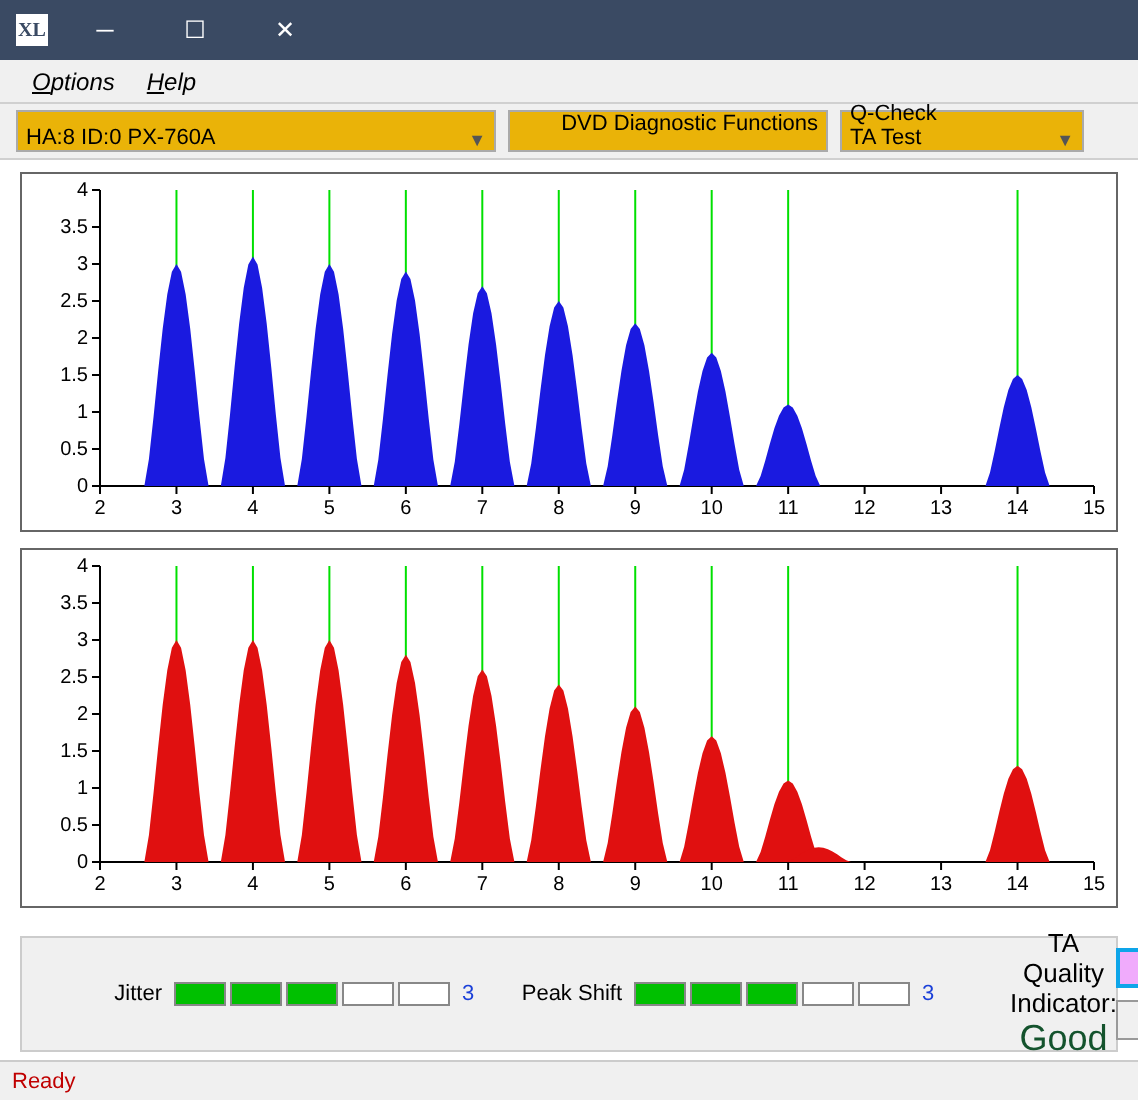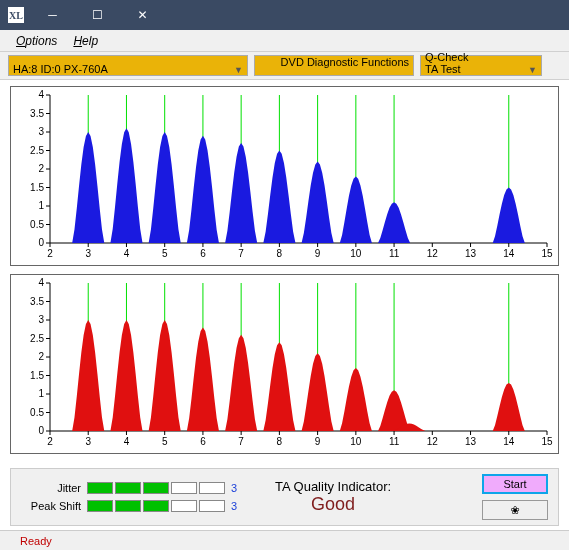--- a/index.html
+++ b/index.html
@@ -14,34 +14,34 @@
 .toolbar { background: #f0f0f0; height: 28px; display: flex; align-items: center; padding: 2px 8px; gap: 6px; border-bottom: 1px solid #d0d0d0; }
 .combo { border: 1px solid #aaa; background: #eab308; height: 21px; display: flex; align-items: flex-end; padding: 0 4px; font-size: 11px; position: relative; gap: 48px; }
 .combo .arrow { margin-left: auto; padding-left: 6px; font-size: 9px; color: #555; }
 .combo1 { width: 240px; }
 .combo2 { width: 160px; flex-direction: column; }
 .combo3 { width: 122px; }
 .chart-area { padding: 6px 10px 2px 10px; }
 .chart-box { border: 1px solid #666; background: #fff; height: 180px; position: relative; margin-bottom: 8px; }
 .chart-svg { width: 100%; height: 100%; display: block; }
 .metrics { border: 1px solid #ccc; background: #f0f0f0; margin: 4px 10px; padding: 6px 10px; display: flex; align-items: center; position: relative; height: 58px; }
-.metrics .left { display: flex; flex-direction: column; gap: 6px; }
+.metrics .left { display: flex; gap: 6px; }
 .metrics .row { display: flex; align-items: center; gap: 6px; }
 .metrics .label { width: 60px; text-align: right; font-size: 11px; }
 .segbar { display: flex; gap: 2px; }
 .seg { width: 26px; height: 12px; border: 1px solid #888; background: #fff; }
 .seg.on { background: #00c000; }
 .metrics .val { width: 14px; color: #1a3fd8; font-size: 11px; }
 .metrics .center { margin-left: 30px; text-align: center; }
 .metrics .center .lbl { font-size: 13px; }
-.metrics .center .good { color: #7f1d1d; font-size: 18px; font-weight: 500; }
+.metrics .center .good { color: #14532d; font-size: 18px; font-weight: 500; }
 .metrics .right { margin-left: auto; display: flex; flex-direction: column; gap: 6px; align-items: flex-end; }
 .btn { border: 2px solid #0ea5e9; background: #f0abfc; width: 66px; height: 20px; font-size: 11px; cursor: pointer; }
 .btn.plain { border: 1px solid #999; background: #f0f0f0; }
-.statusbar { border-top: 1px solid #ccc; background: #f0f0f0; height: 20px; display: flex; align-items: center; padding: 0 20px; color: #c00000; font-size: 11px; }
+.statusbar { border-top: 1px solid #ccc; background: #f0f0f0; height: 20px; display: flex; align-items: center; padding: 0 6px; color: #c00000; font-size: 11px; }
 </style>
 </head>
 <body>
 
 <div class="titlebar">
   <div class="icon">XL</div>
   <div class="winbtn">─</div>
   <div class="winbtn">☐</div>
   <div class="winbtn">✕</div>
 </div>

